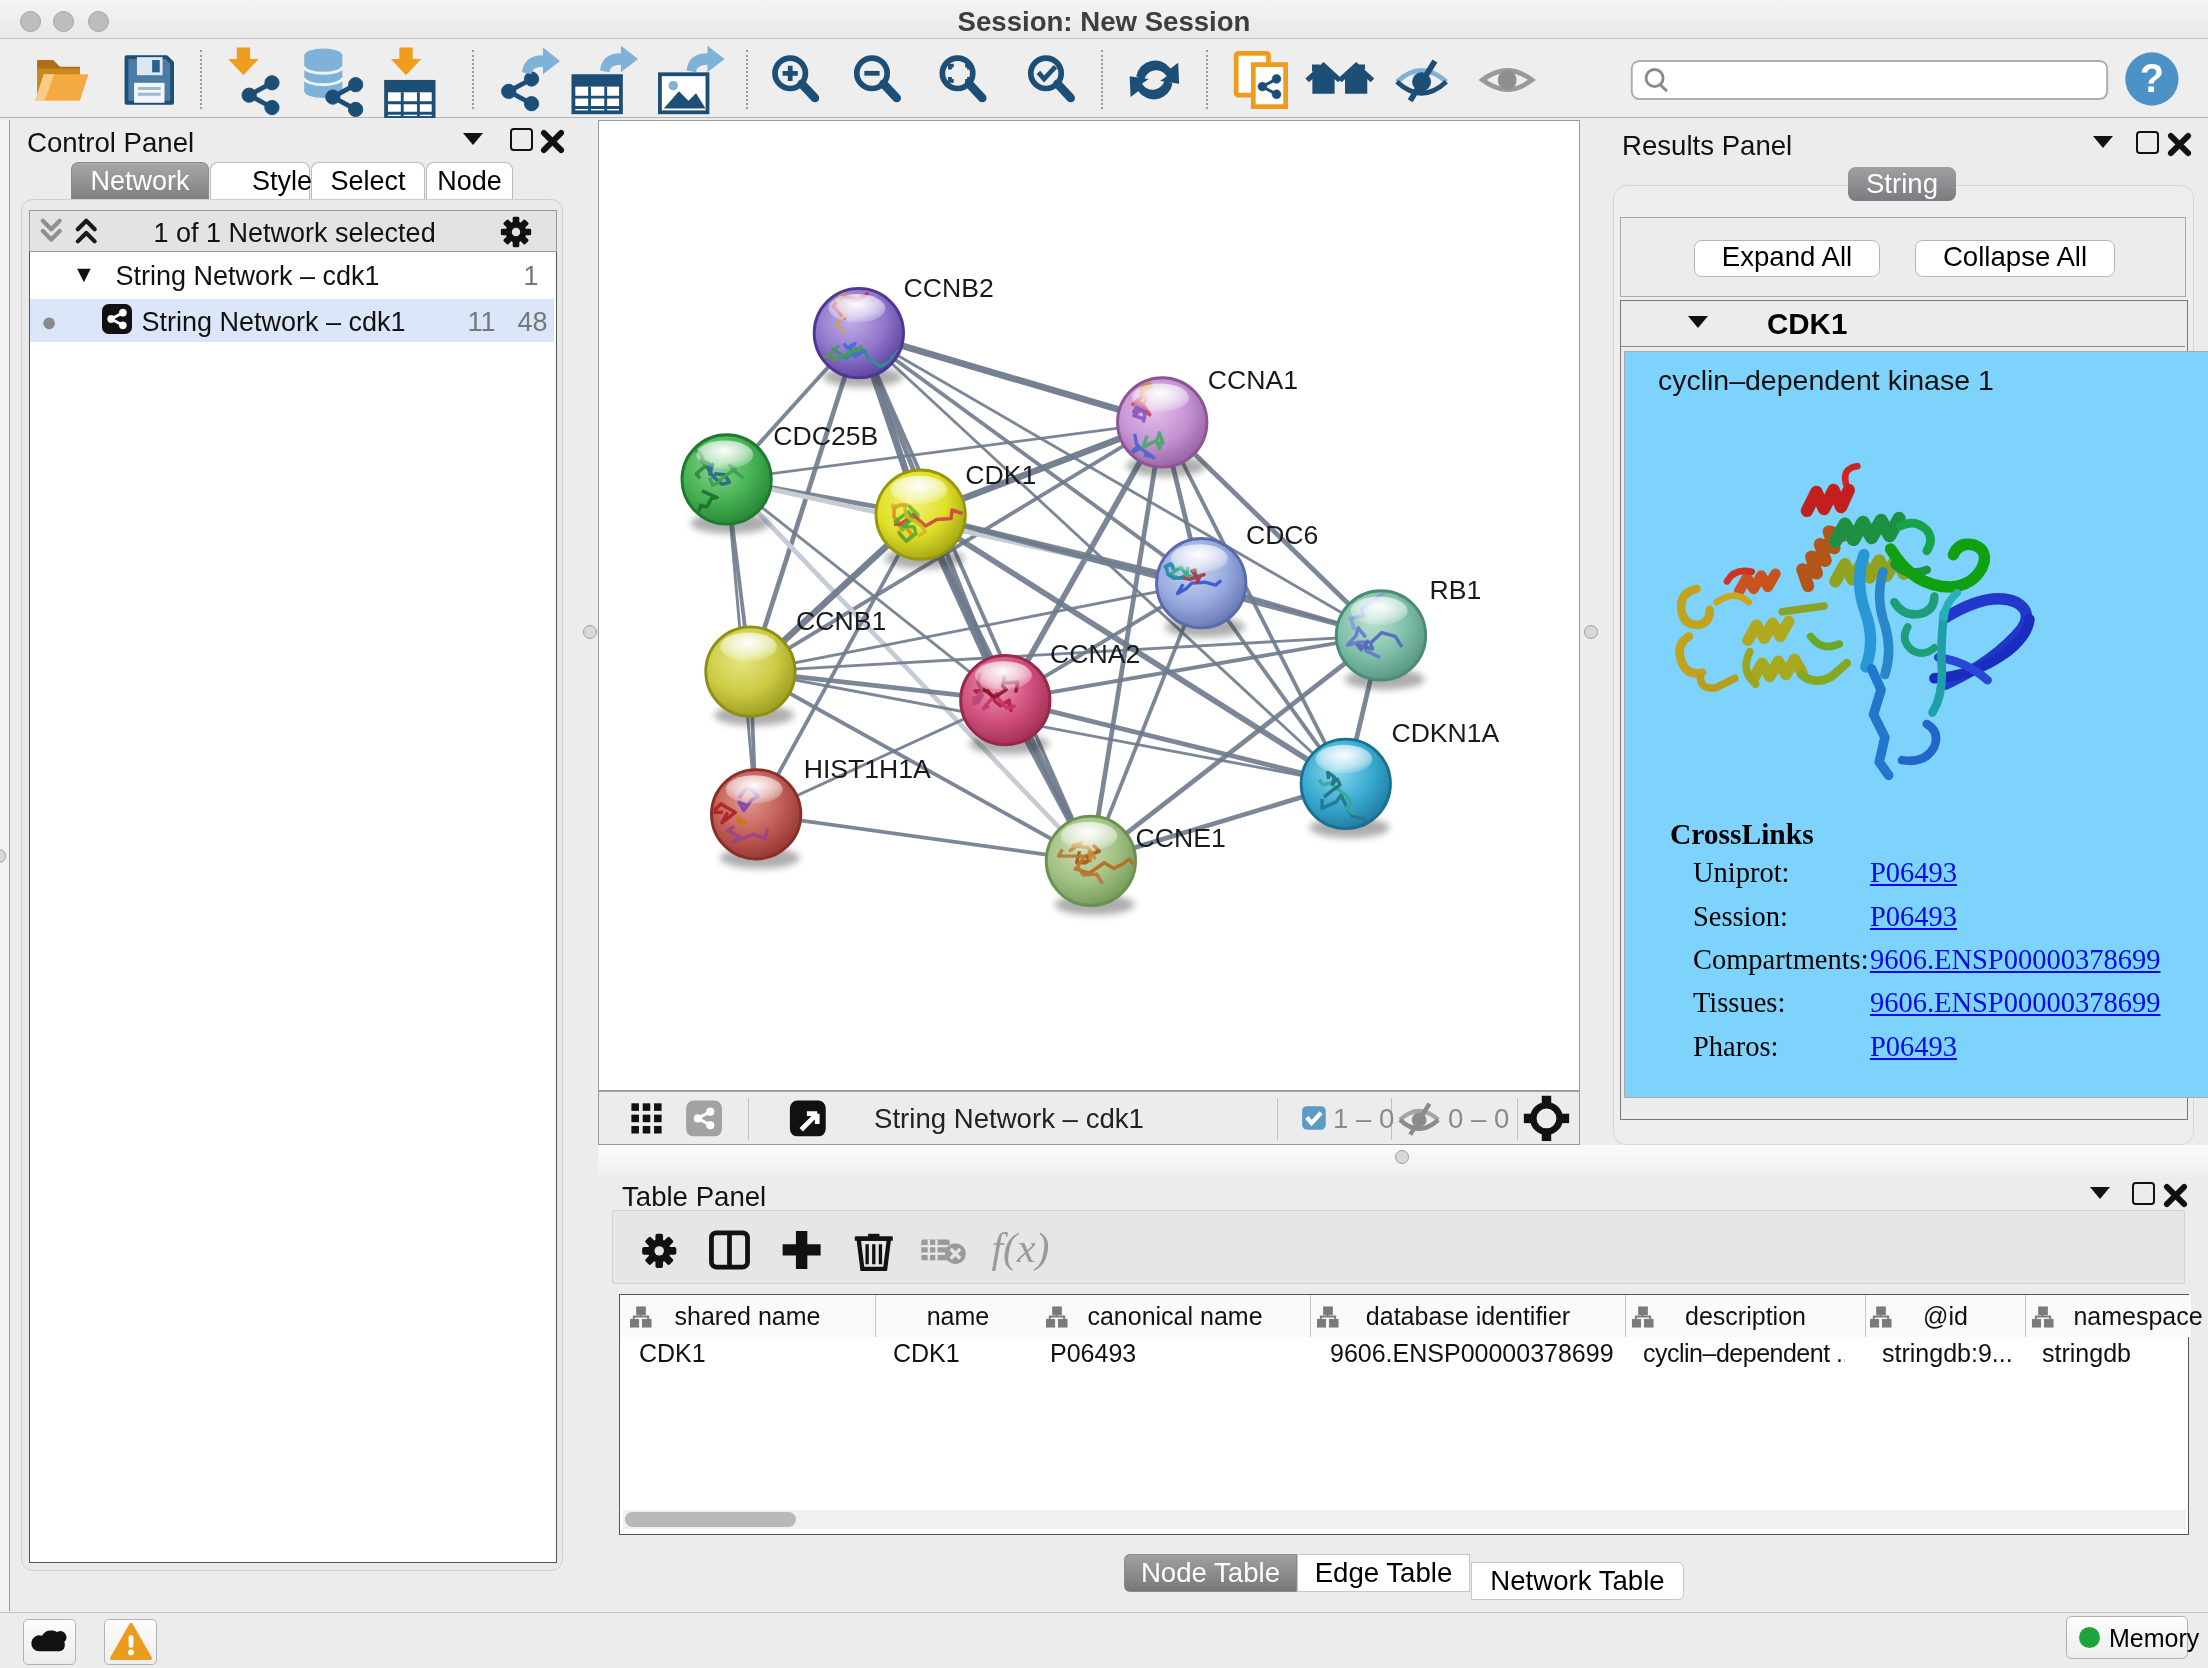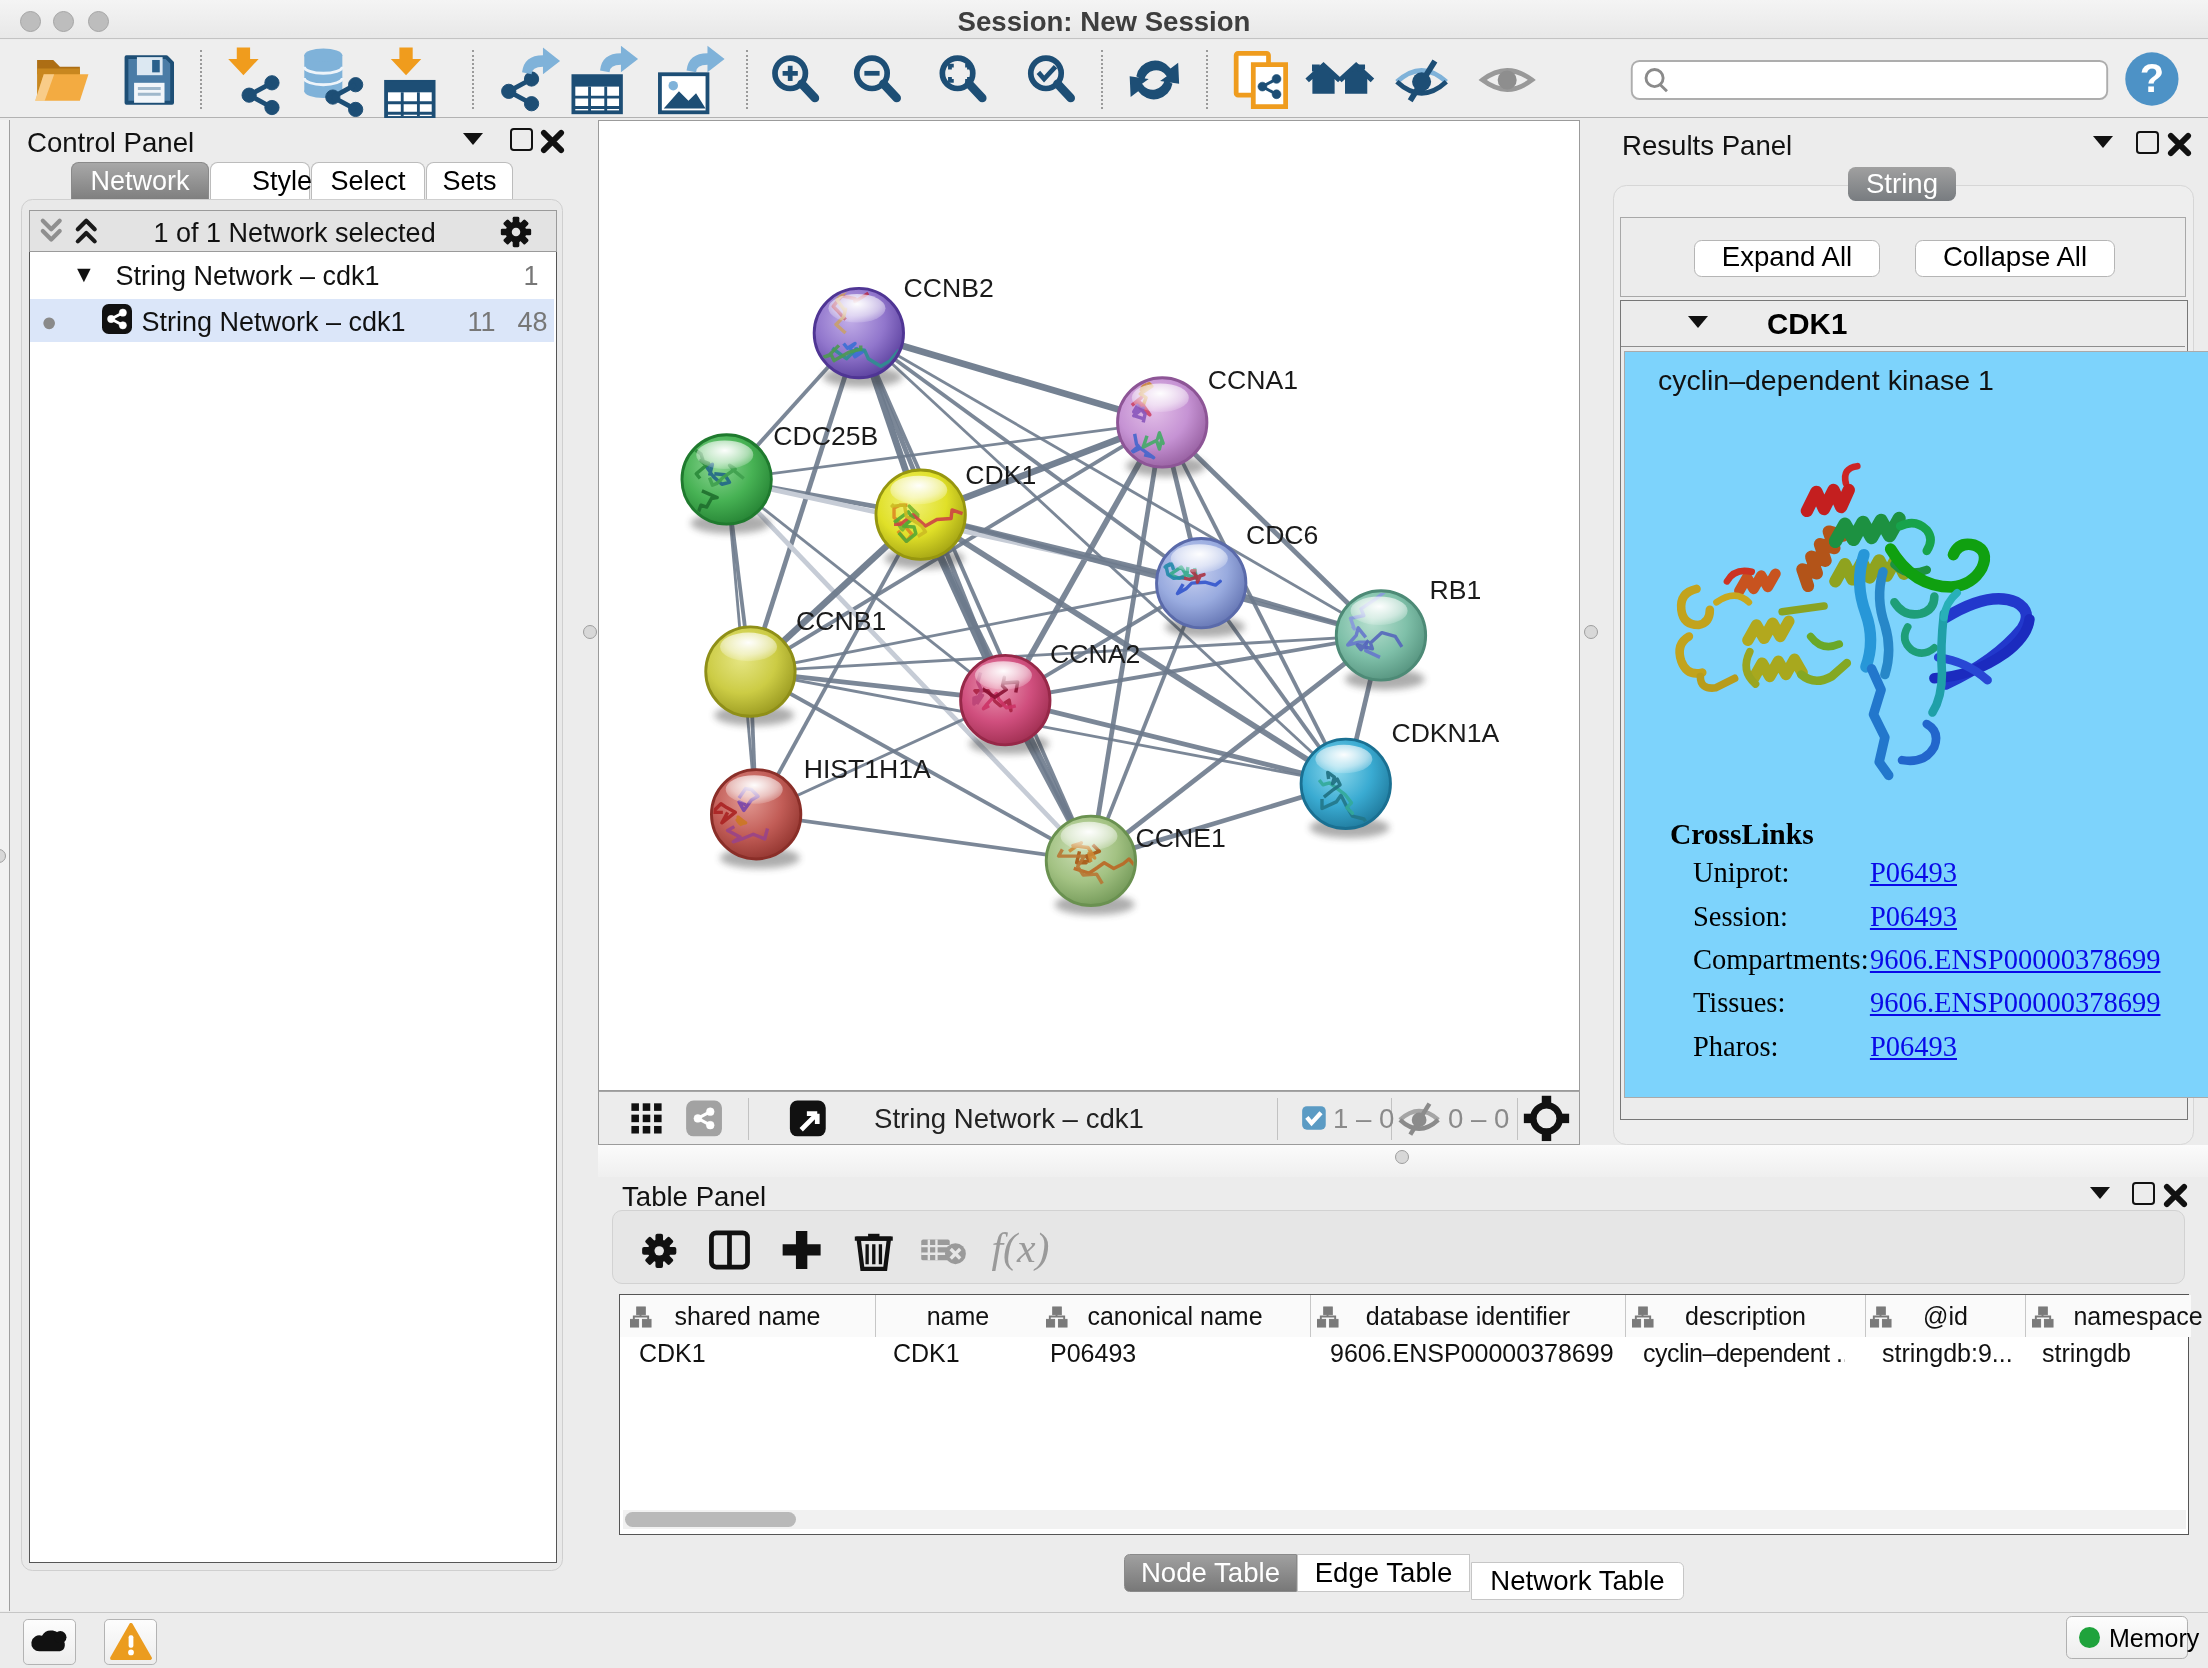--- a/index.html
+++ b/index.html
@@ -55,21 +55,21 @@
   #rp-inner { left:2.9px; top:50px; width:640px; height:747px; border:1px solid #aaa; background:#7dd3fc; }
   .serif { font-family:"Liberation Serif", serif; }
   .xl-label { position:absolute; font-family:"Liberation Serif", serif; font-size:28.5px; color:#000; }
   .xl-link { position:absolute; font-family:"Liberation Serif", serif; font-size:28.5px; color:#0909e8; text-decoration:underline; }
   
   #hsplit { left:598px; top:1145px; width:1610px; height:32px; background:linear-gradient(#fbfbfb,#efefef); }
   .knob { position:absolute; width:14.3px; height:14.3px; border-radius:50%; background:#d8d8d8; border:1px solid #9e9e9e; }
   
   #tpanel { left:598px; top:1177px; width:1610px; height:434px; background:#ececec; }
   #tp-toolbox { left:612px; top:1210px; width:1573px; height:74px; background:#e6e6e6;
-    border:1px solid #d2d2d2; border-radius:10px; }
+    border:1px solid #d2d2d2; border-radius:2px; }
   #tp-table { left:619px; top:1294px; width:1570px; height:241px; background:#fff; border:1.9px solid #555; }
   .th { position:absolute; top:0; height:42px; border-right:1px solid #c7c7c7; font-size:25px; color:#111;
     display:flex; align-items:center; justify-content:center; background:#fafafa; }
   .td { position:absolute; top:44px; height:36px; font-size:25px; color:#111; white-space:nowrap; overflow:hidden; }
   #tp-scroll { left:623px; top:1510px; width:1563px; height:19px; background:#f1f1f1; }
   #tp-thumb { left:625px; top:1512px; width:171px; height:15px; background:#b9b9b9; border-radius:7.6px; }
   .btab { position:absolute; top:1554px; height:38px; background:#fff; border:1px solid #c6c6c6;
     font-size:27.6px; color:#000; text-align:center; }
   
   #statusbar { left:0; top:1612px; width:2208px; height:56px; background:#ececec; border-top:1.9px solid #c6c6c6; }
@@ -253,21 +253,21 @@
 <div class="abs paneltitle" style="left:27px; top:127px;">Control Panel</div>
 <div class="ph-arrow" style="left:463px; top:133px;"></div>
 <div class="ph-max" style="left:510px; top:128px;"></div>
 <div class="abs" style="left:540px; top:129px;"><svg width="25" height="25" viewBox="0 0 26 26">
       <path d="M4,4 L22,22 M22,4 L4,22" stroke="#111" stroke-width="6" stroke-linecap="round"></path>
     </svg></div>
 
 <div class="abs tab tabsel" style="left:71px; width:138px;">Network</div>
 <div class="abs tab" style="left:210px; width:100px;padding-left:41px;">Style</div>
 <div class="abs tab" style="left:311px; width:114px;">Select</div>
-<div class="abs tab" style="left:426px; width:87px;">Sets</div>
+<div class="abs tab" style="left:426px; width:87px;">Node</div>
 
 <div class="abs" id="cp-box"></div>
 <div class="abs" id="cp-bar">
   <svg width="28.5" height="30" style="position:absolute;left:7.6px;top:5.7px;" viewBox="0 0 30 32">
       <path d="M6,4 l9,9 9,-9 M6,15 l9,9 9,-9" stroke="#8f8f8f" stroke-width="4.5" fill="none" stroke-linecap="round" stroke-linejoin="round"></path>
     </svg>
   <svg width="28.5" height="30" style="position:absolute;left:42px;top:5.7px;" viewBox="0 0 30 32">
       <path d="M6,13 l9,-9 9,9 M6,26 l9,-9 9,9" stroke="#1a1a1a" stroke-width="4.5" fill="none" stroke-linecap="round" stroke-linejoin="round"></path>
     </svg>
   <span style="position:absolute; left:124px; top:6.7px; font-size:27px; color:#111;">1 of 1 Network selected</span>

